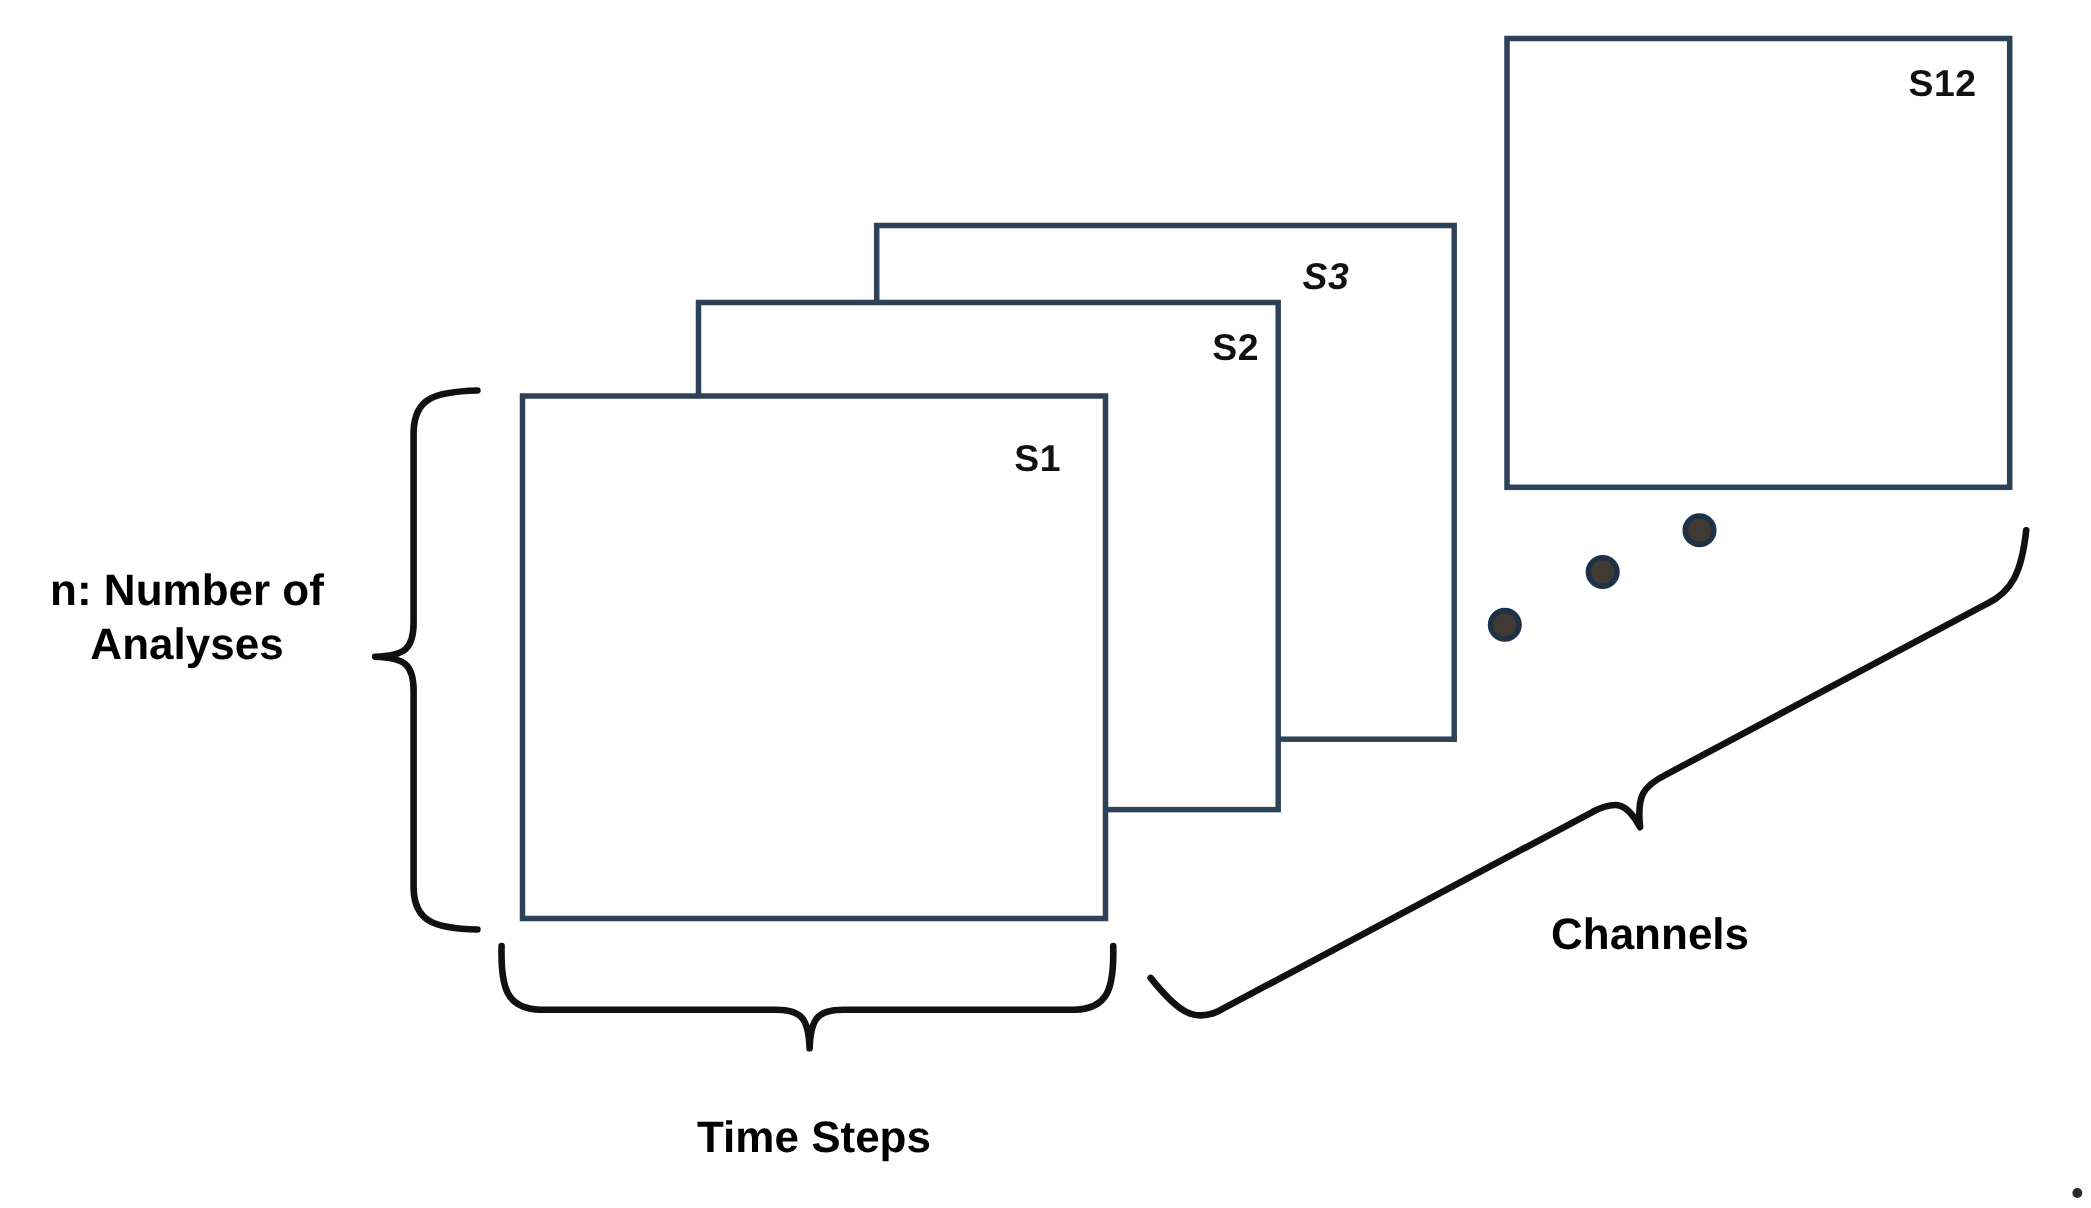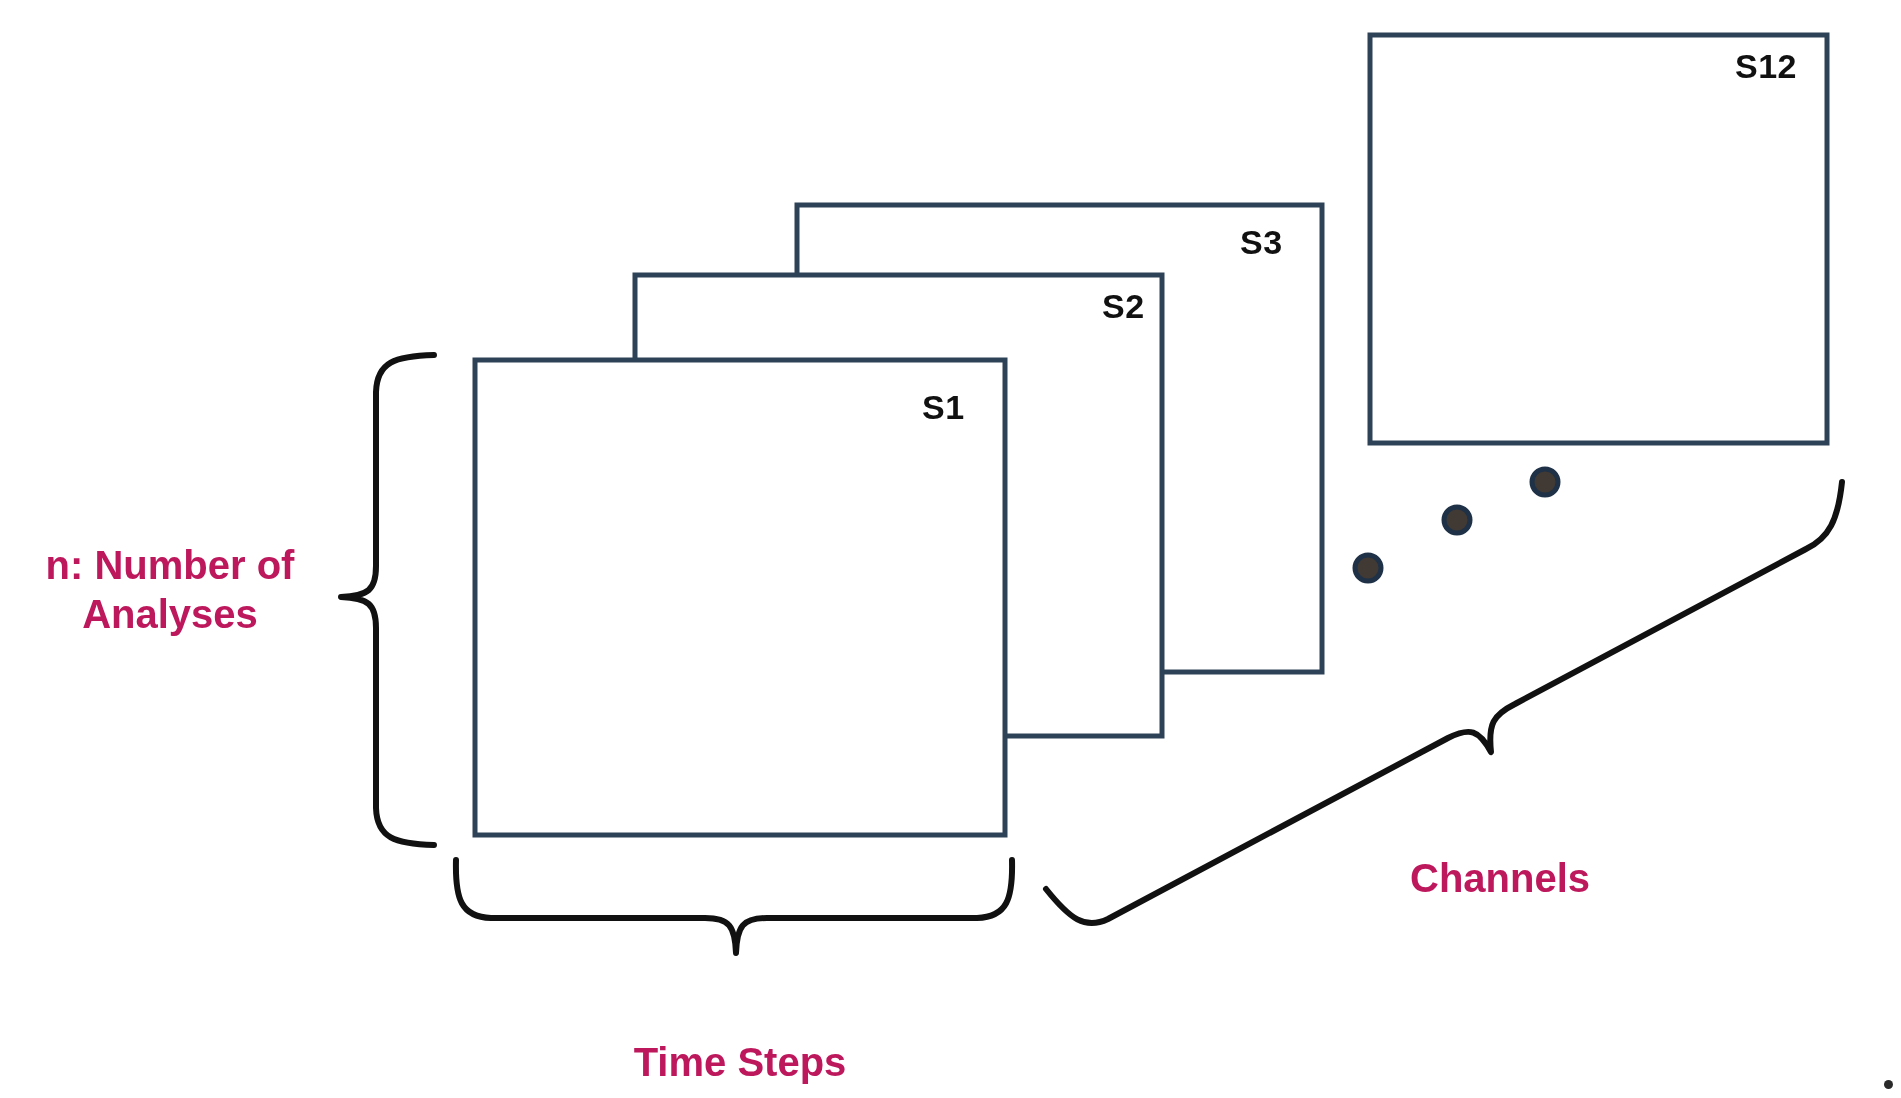--- a/index.html
+++ b/index.html
@@ -33,42 +33,42 @@
     stroke-width: 5;
   }
   .slice-label {
     position: absolute;
     font-family: "Liberation Sans", sans-serif;
     font-weight: bold;
     font-size: 34px;
     color: #111111;
     letter-spacing: 0.5px;
     white-space: nowrap;
+    margin-top: 10px;
   }
   .brace-path {
     fill: none;
     stroke: #111111;
     stroke-width: 6;
     stroke-linecap: round;
     stroke-linejoin: round;
   }
   .ellipsis-dot {
     fill: #413a34;
     stroke: #1f3146;
     stroke-width: 5;
   }
   .axis-label {
     position: absolute;
     font-family: "Liberation Sans", sans-serif;
     font-weight: bold;
     font-size: 40px;
-    color: #be185d;
+    color: #000000;
     line-height: 1.22;
     white-space: pre-line;
-    margin-top: 28px;
   }
   #label-n-analyses {
     left: 20px;
     top: 513px;
     width: 300px;
     text-align: center;
   }
   #label-time-steps {
     left: 575px;
     top: 1010px;
@@ -76,21 +76,21 @@
     text-align: center;
   }
   #label-channels {
     left: 1410px;
     top: 826px;
     width: 260px;
     text-align: left;
   }
   #label-s1  { left: 922px;  top: 388px; }
   #label-s2  { left: 1102px; top: 287px; }
-  #label-s3  { left: 1240px; top: 223px; }
+  #label-s3  { left: 1184px; top: 223px; font-style: italic; }
   #label-s12 { left: 1735px; top: 47px;  }
   #corner-speck {
     position: absolute;
     left: 1884px;
     top: 1080px;
     width: 9px;
     height: 9px;
     background: #2a2a2a;
     border-radius: 50%;
   }

